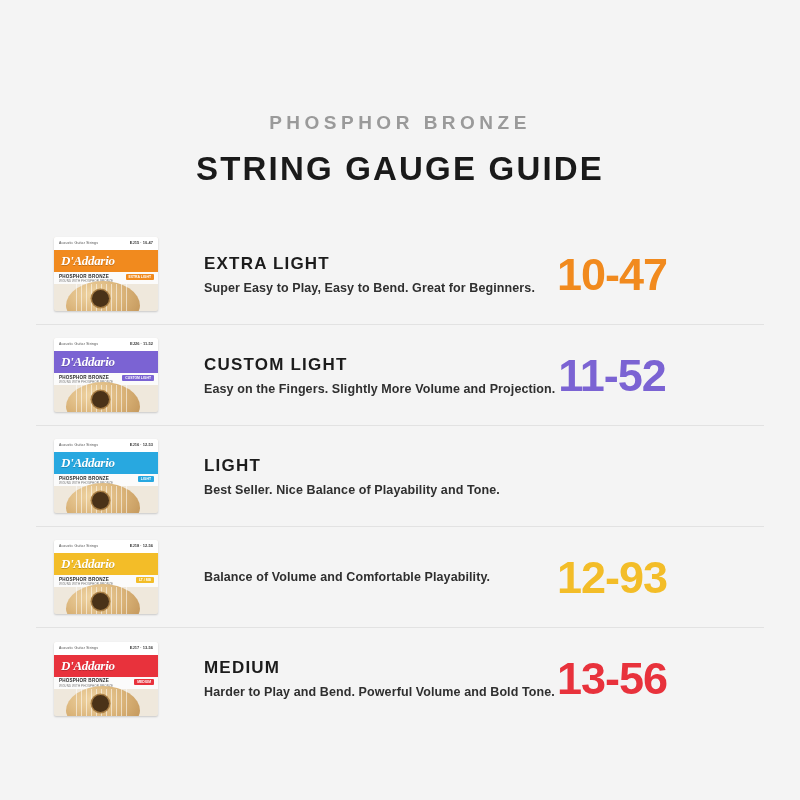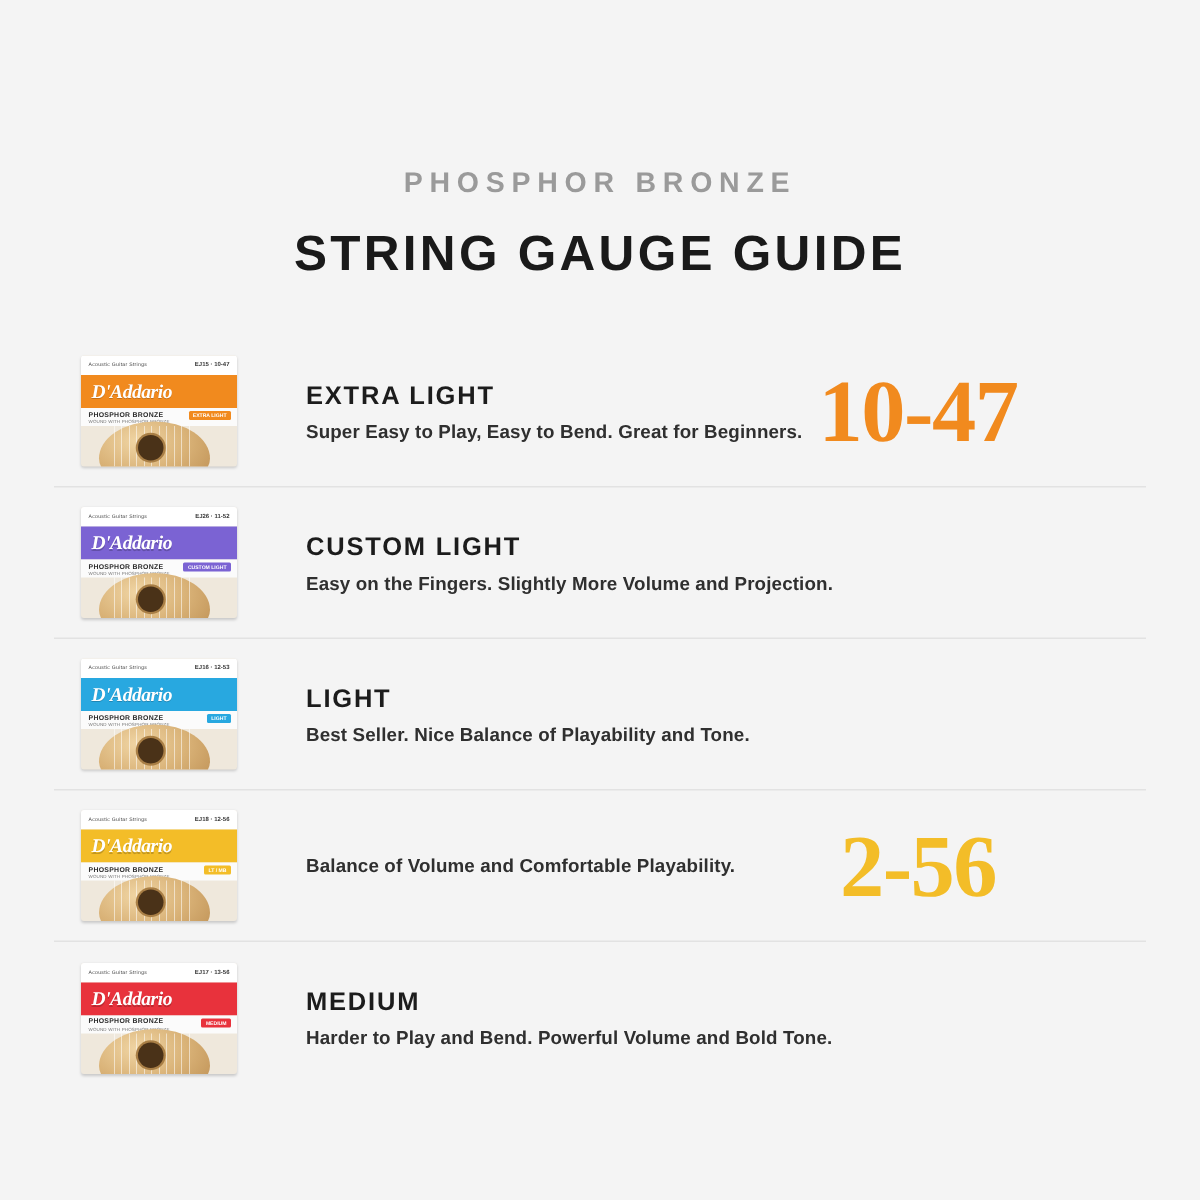--- a/index.html
+++ b/index.html
@@ -195,25 +195,25 @@
     letter-spacing: 0.1px;
     margin: 0;
     white-space: nowrap;
   }
   .range-cell {
     flex: 0 0 268px;
     text-align: center;
     padding-right: 18px;
   }
   .range {
-    font-size: 59px;
+    font-size: 45px;
     font-weight: bold;
     letter-spacing: -1px;
     line-height: 1;
-    font-family: Liberation Serif, serif;
+    font-family: Liberation Sans, sans-serif;
   }
 </style>
 </head>
 <body>
 
 <div class="page">
 
   <div class="header">
     <div class="eyebrow">PHOSPHOR BRONZE</div>
     <div class="title">STRING GAUGE GUIDE</div>
@@ -269,20 +269,23 @@
             <div class="body"></div>
             <div class="strings"></div>
             <div class="hole"></div>
           </div>
         </div>
       </div>
       <div class="info-cell">
         <div class="gauge-name">CUSTOM LIGHT</div>
         <div class="gauge-desc">Easy on the Fingers. Slightly More Volume and Projection.</div>
       </div>
+      <div class="range-cell">
+        <span class="range" style="color:#7b63d3">11-52</span>
+      </div>
     </div>
 
     <div class="row">
       <div class="pack-cell">
         <div class="pack">
           <div class="topband">
             <div class="tl">Acoustic Guitar Strings</div>
             <div class="tr">EJ16 · 12-53</div>
           </div>
           <div class="colorband" style="background:#28a8e0"></div>
@@ -323,21 +326,21 @@
             <div class="body"></div>
             <div class="strings"></div>
             <div class="hole"></div>
           </div>
         </div>
       </div>
       <div class="info-cell">
         <div class="gauge-desc">Balance of Volume and Comfortable Playability.</div>
       </div>
       <div class="range-cell">
-        <span class="range" style="color:#f3bd28">2-56</span>
+        <span class="range" style="color:#f3bd28">12-93</span>
       </div>
     </div>
 
     <div class="row">
       <div class="pack-cell">
         <div class="pack">
           <div class="topband">
             <div class="tl">Acoustic Guitar Strings</div>
             <div class="tr">EJ17 · 13-56</div>
           </div>
@@ -352,16 +355,19 @@
             <div class="body"></div>
             <div class="strings"></div>
             <div class="hole"></div>
           </div>
         </div>
       </div>
       <div class="info-cell">
         <div class="gauge-name">MEDIUM</div>
         <div class="gauge-desc">Harder to Play and Bend. Powerful Volume and Bold Tone.</div>
       </div>
+      <div class="range-cell">
+        <span class="range" style="color:#e8323c">13-56</span>
+      </div>
     </div>
 
   </div>
 </div>
 
 </body></html>

